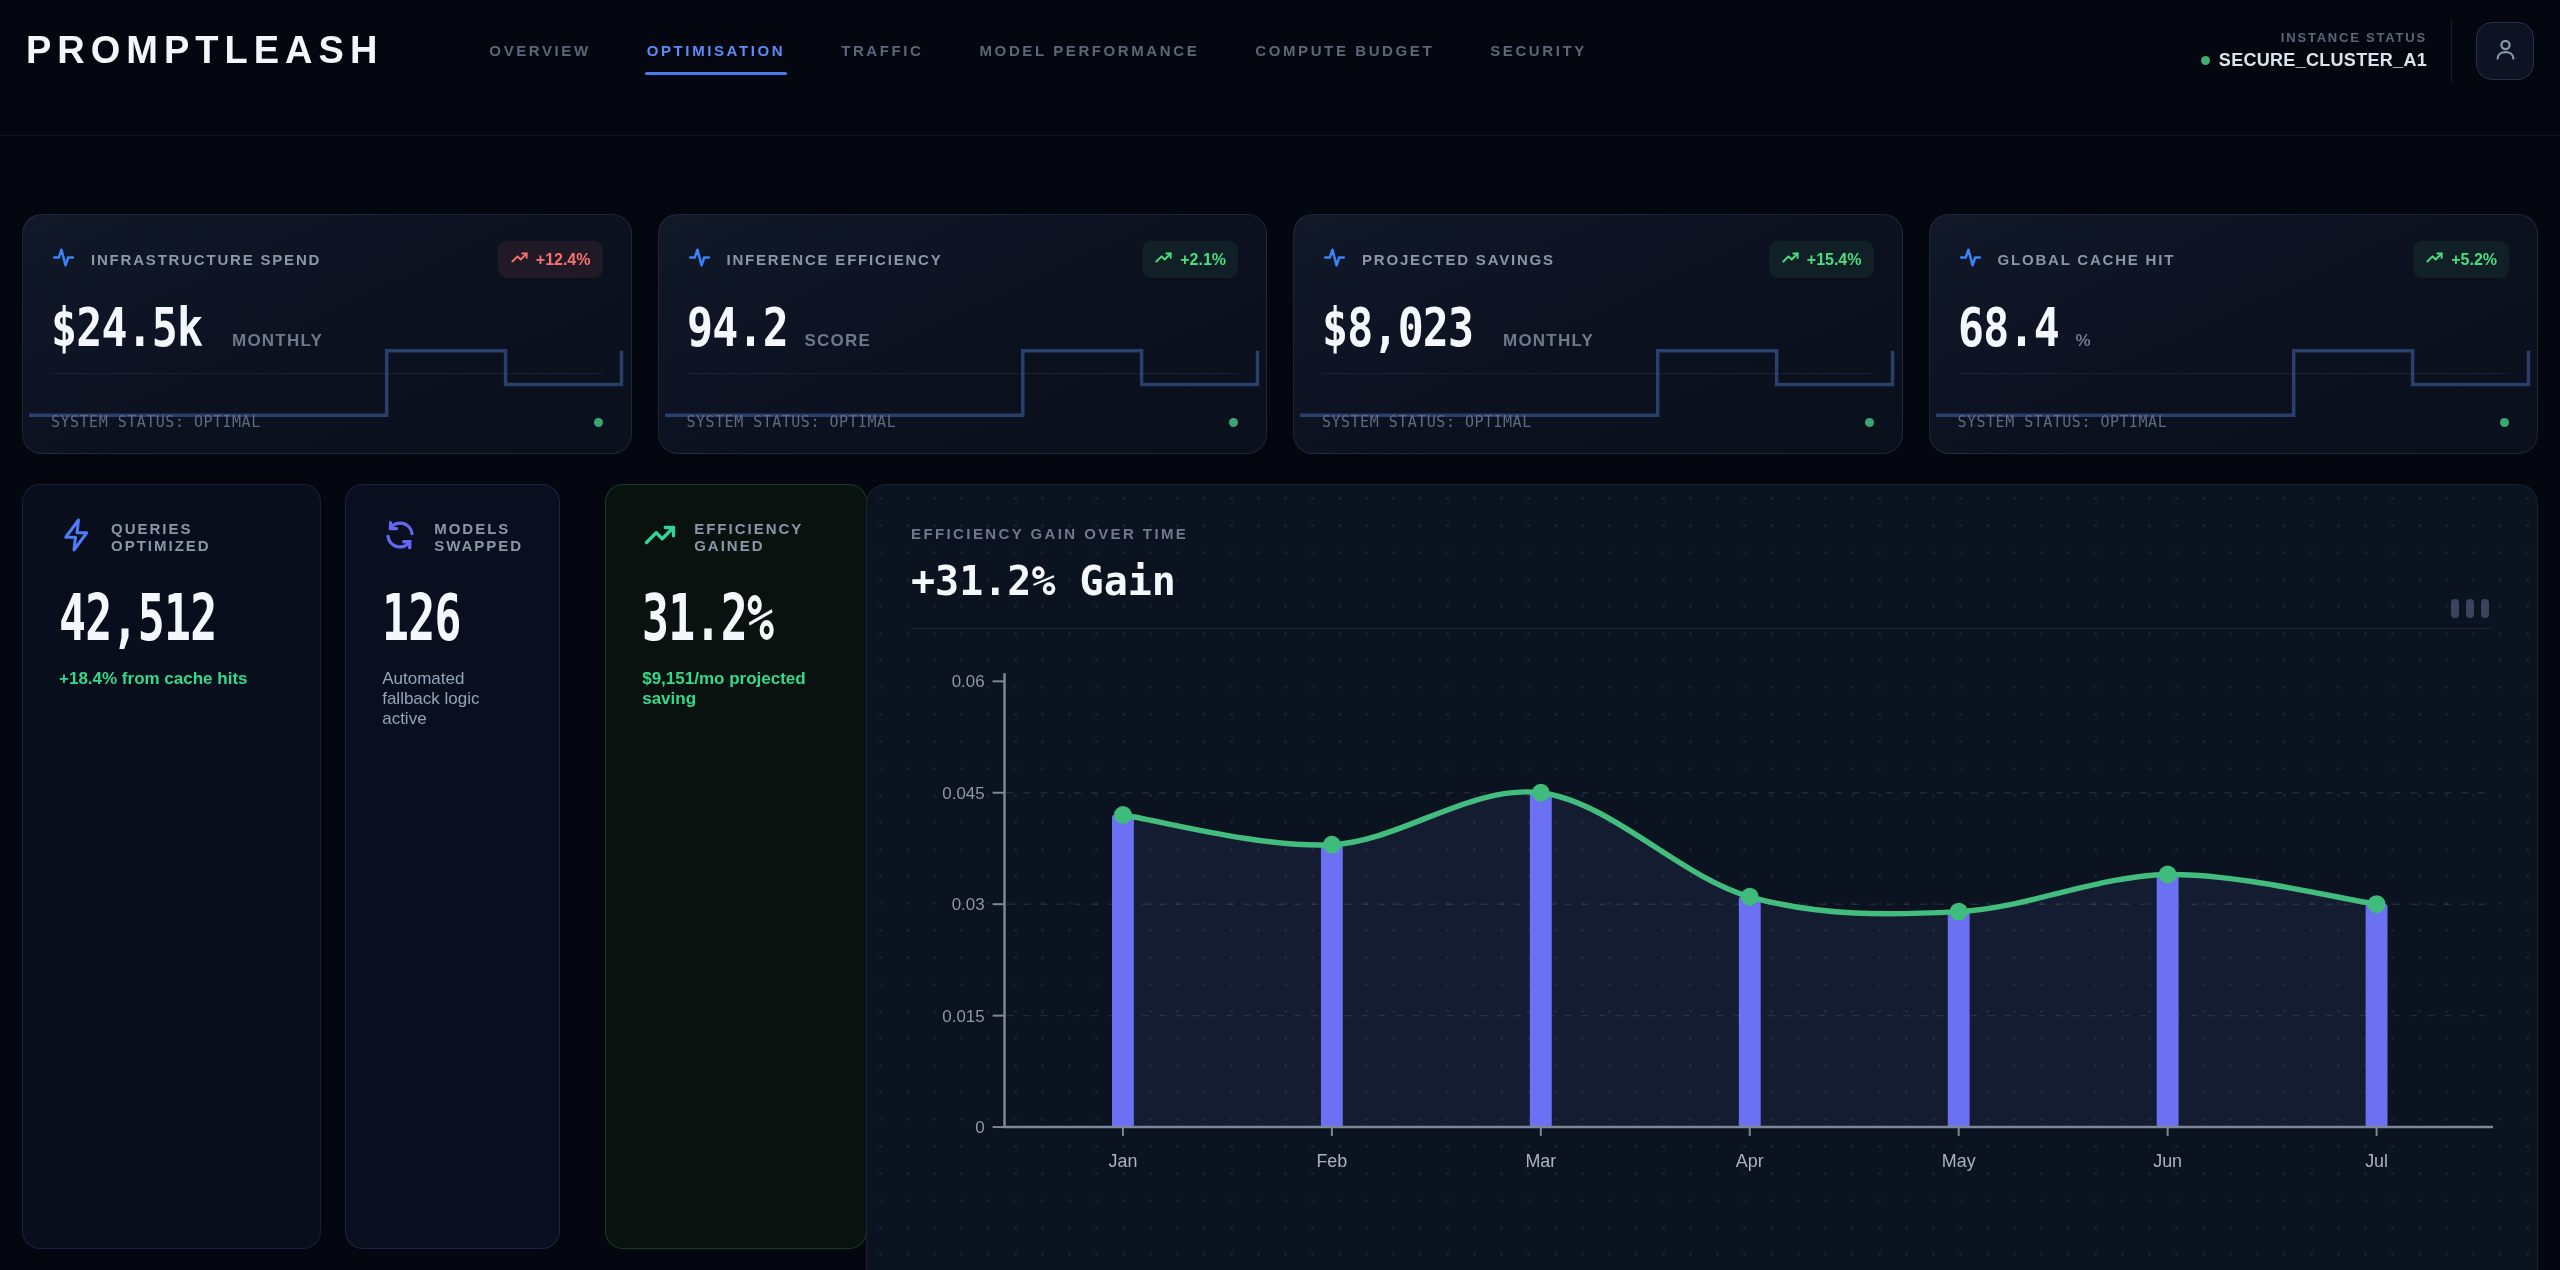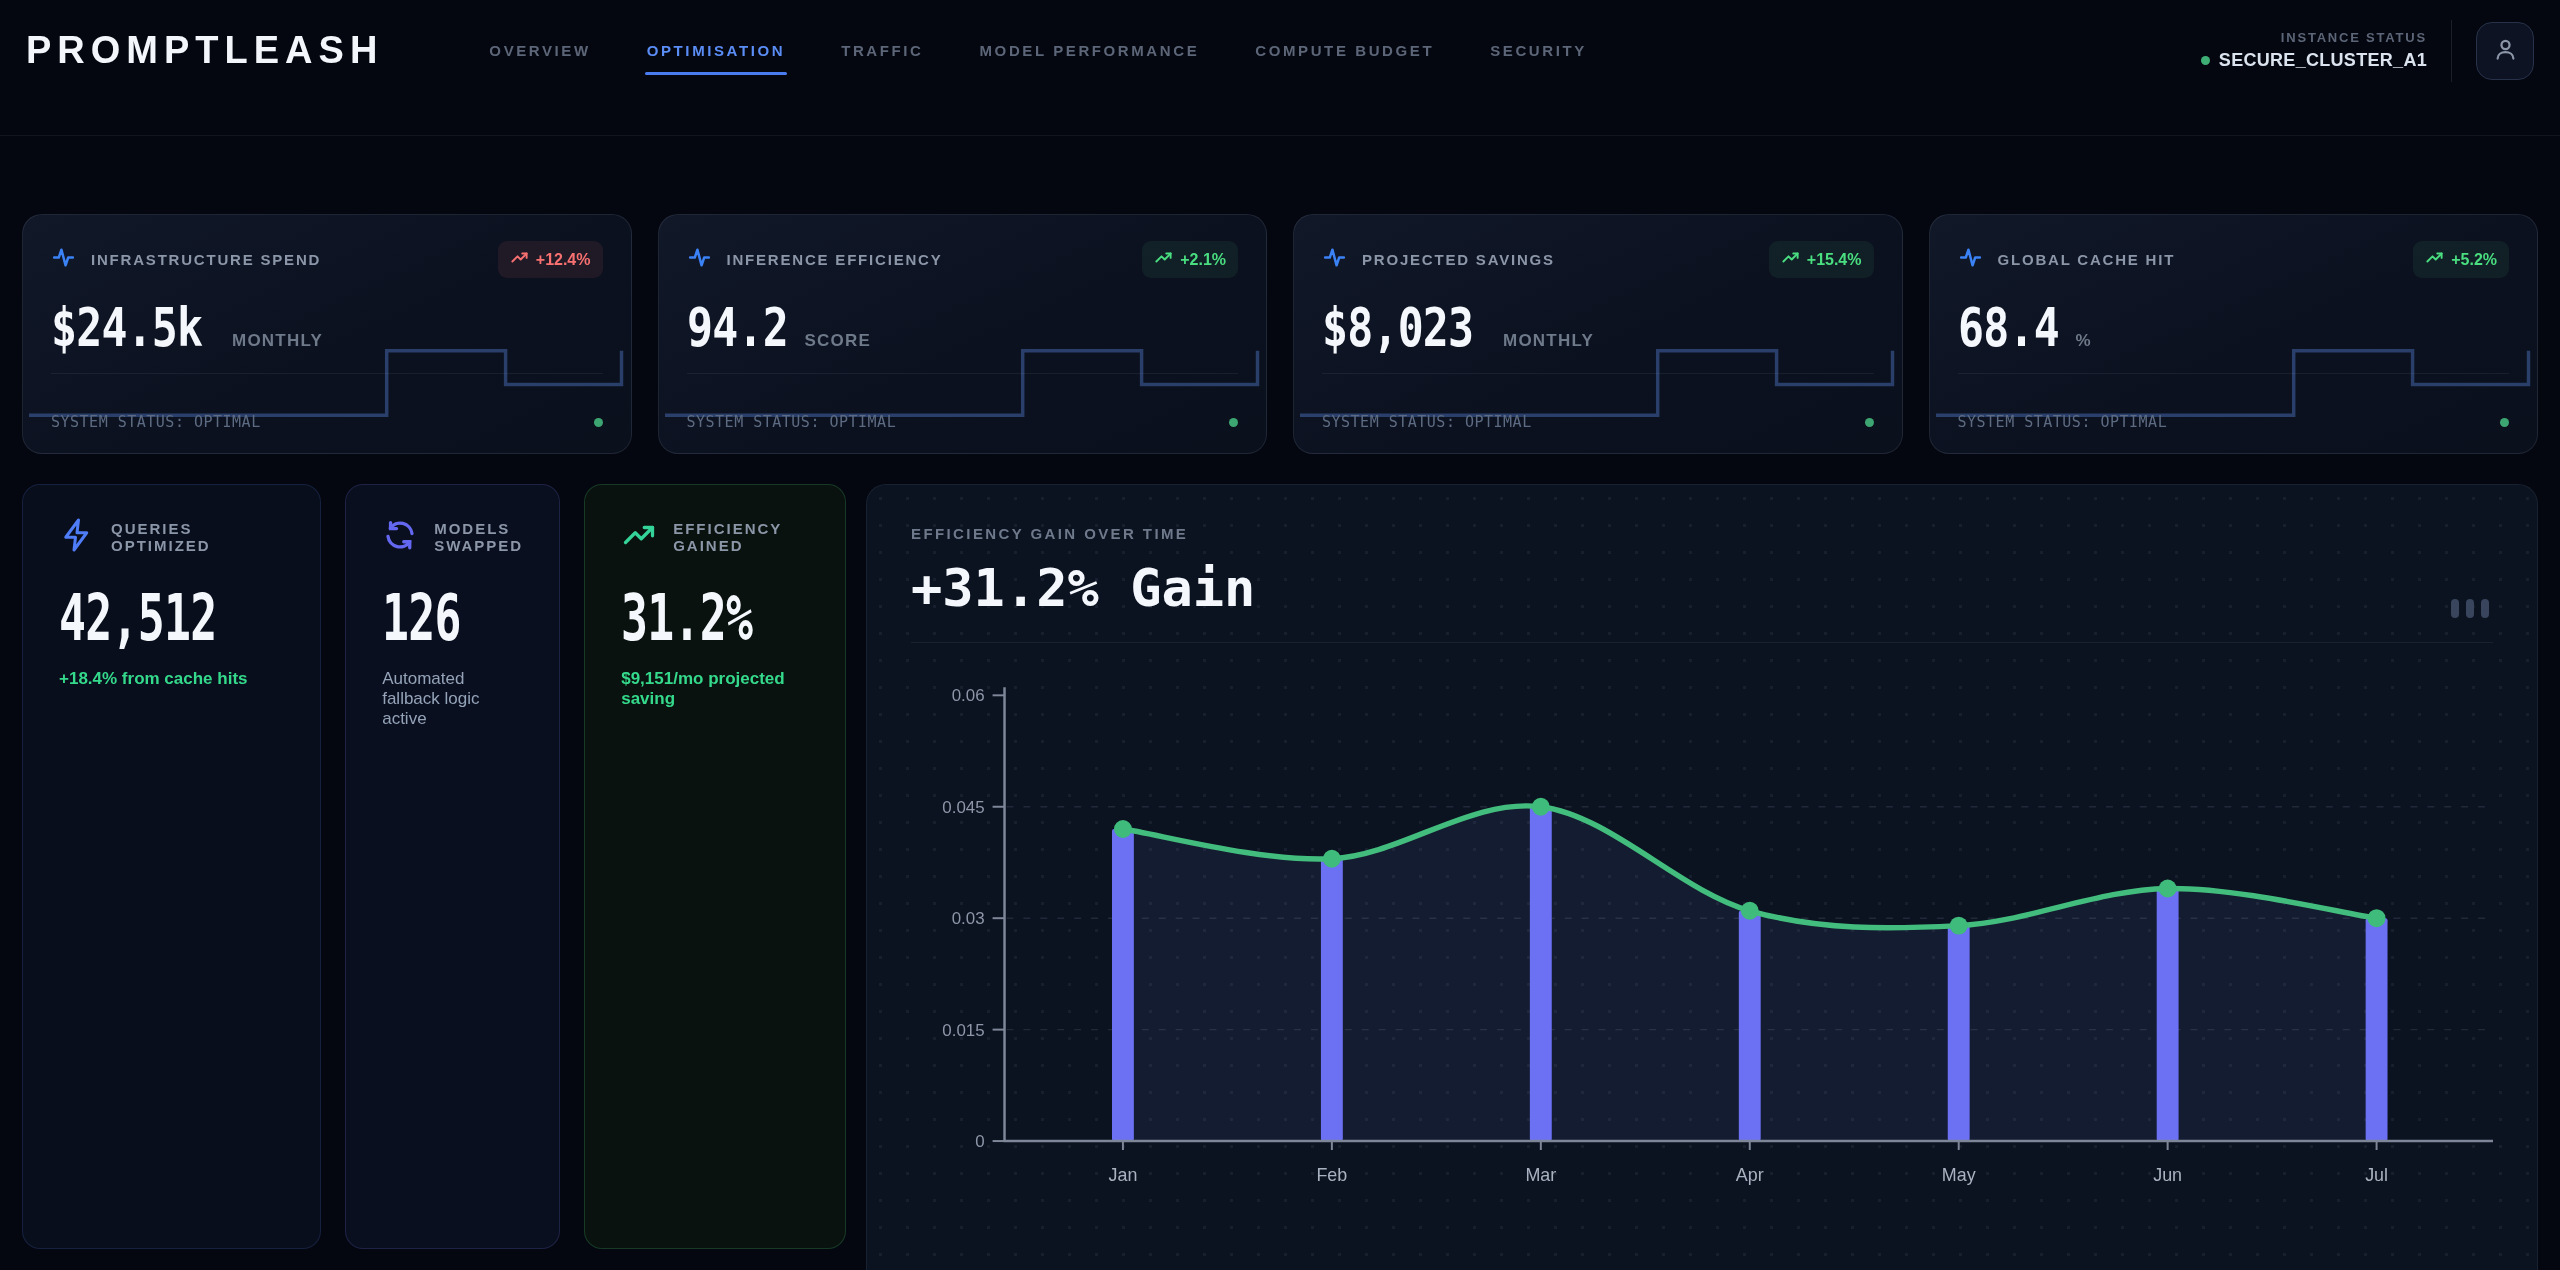--- a/index.html
+++ b/index.html
@@ -75,39 +75,39 @@
   .kpi-status { font-family:"DejaVu Sans Mono", monospace; font-size:15px; color:#5d6b82; letter-spacing:0.5px; }
   .kpi-dot { width:9px; height:9px; border-radius:50%; background:#3da571; }
 
   
   .stat-card {
     flex:1; border-radius:18px; padding:32px 36px;
     display:flex; flex-direction:column;
   }
   .stat-card.blue   { background:#080e1c; border:1px solid rgba(99,139,246,0.16); }
   .stat-card.indigo { background:#0a0f1f; border:1px solid rgba(124,124,246,0.18); }
-  .stat-card.green  { background:#0a120f; border:1px solid rgba(74,222,128,0.20); }
+  .stat-card.green  { background:#0a120f; border:1px solid rgba(74,222,128,0.20);margin-left:21px; }
   .stat-head { display:flex; align-items:center; gap:16px; }
   .stat-title { font-size:15px; font-weight:700; letter-spacing:2px; color:#8b96a8; }
   .stat-value { margin-top:24px; font-size:64px; font-weight:700; color:#f4f7fb; display:inline-block; transform:scaleX(0.7); transform-origin:0 70%; letter-spacing:-1px; }
   .stat-sub { margin-top:14px; font-size:17px; }
   .stat-sub.positive { color:#34d98b; font-weight:700; }
   .stat-sub.muted { color:#94a3b8; font-weight:400; }
 
   
   .chart-panel {
     position:relative; height:928px; border-radius:20px;
     background-color:#0b1220;
     background-image:radial-gradient(circle, rgba(148,163,184,0.09) 1.5px, transparent 1.7px);
     background-size:27px 27px;
     border:1px solid rgba(148,163,184,0.10);
     padding:40px 44px 12px 44px;
   }
   .chart-title { font-size:15px; font-weight:700; letter-spacing:2.4px; color:#6e7a8c; }
-  .chart-headline { margin-top:16px; font-size:52px; font-weight:700; color:#f4f7fb; }
+  .chart-headline { margin-top:16px; font-size:40px; font-weight:700; color:#f4f7fb; }
   .chart-divider { margin-top:24px; border-top:1px solid rgba(148,163,184,0.10); }
   .chart-options { position:absolute; top:110px; right:44px; display:flex; gap:7px; cursor:pointer; padding:4px; }
   .chart-options span { width:8px; height:19px; border-radius:4px; background:#39455c; }
   .chart-svg { width:100%; height:620px; display:block; margin-top:2px; }
 </style>
 </head>
 <body>
 
 <header>
   <div class="logo">PROMPTLEASH</div>

